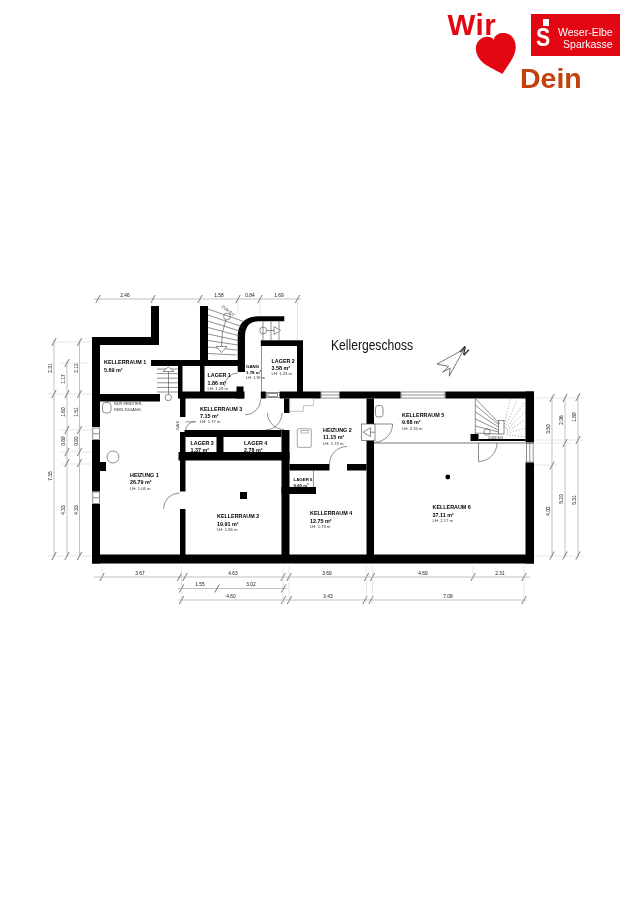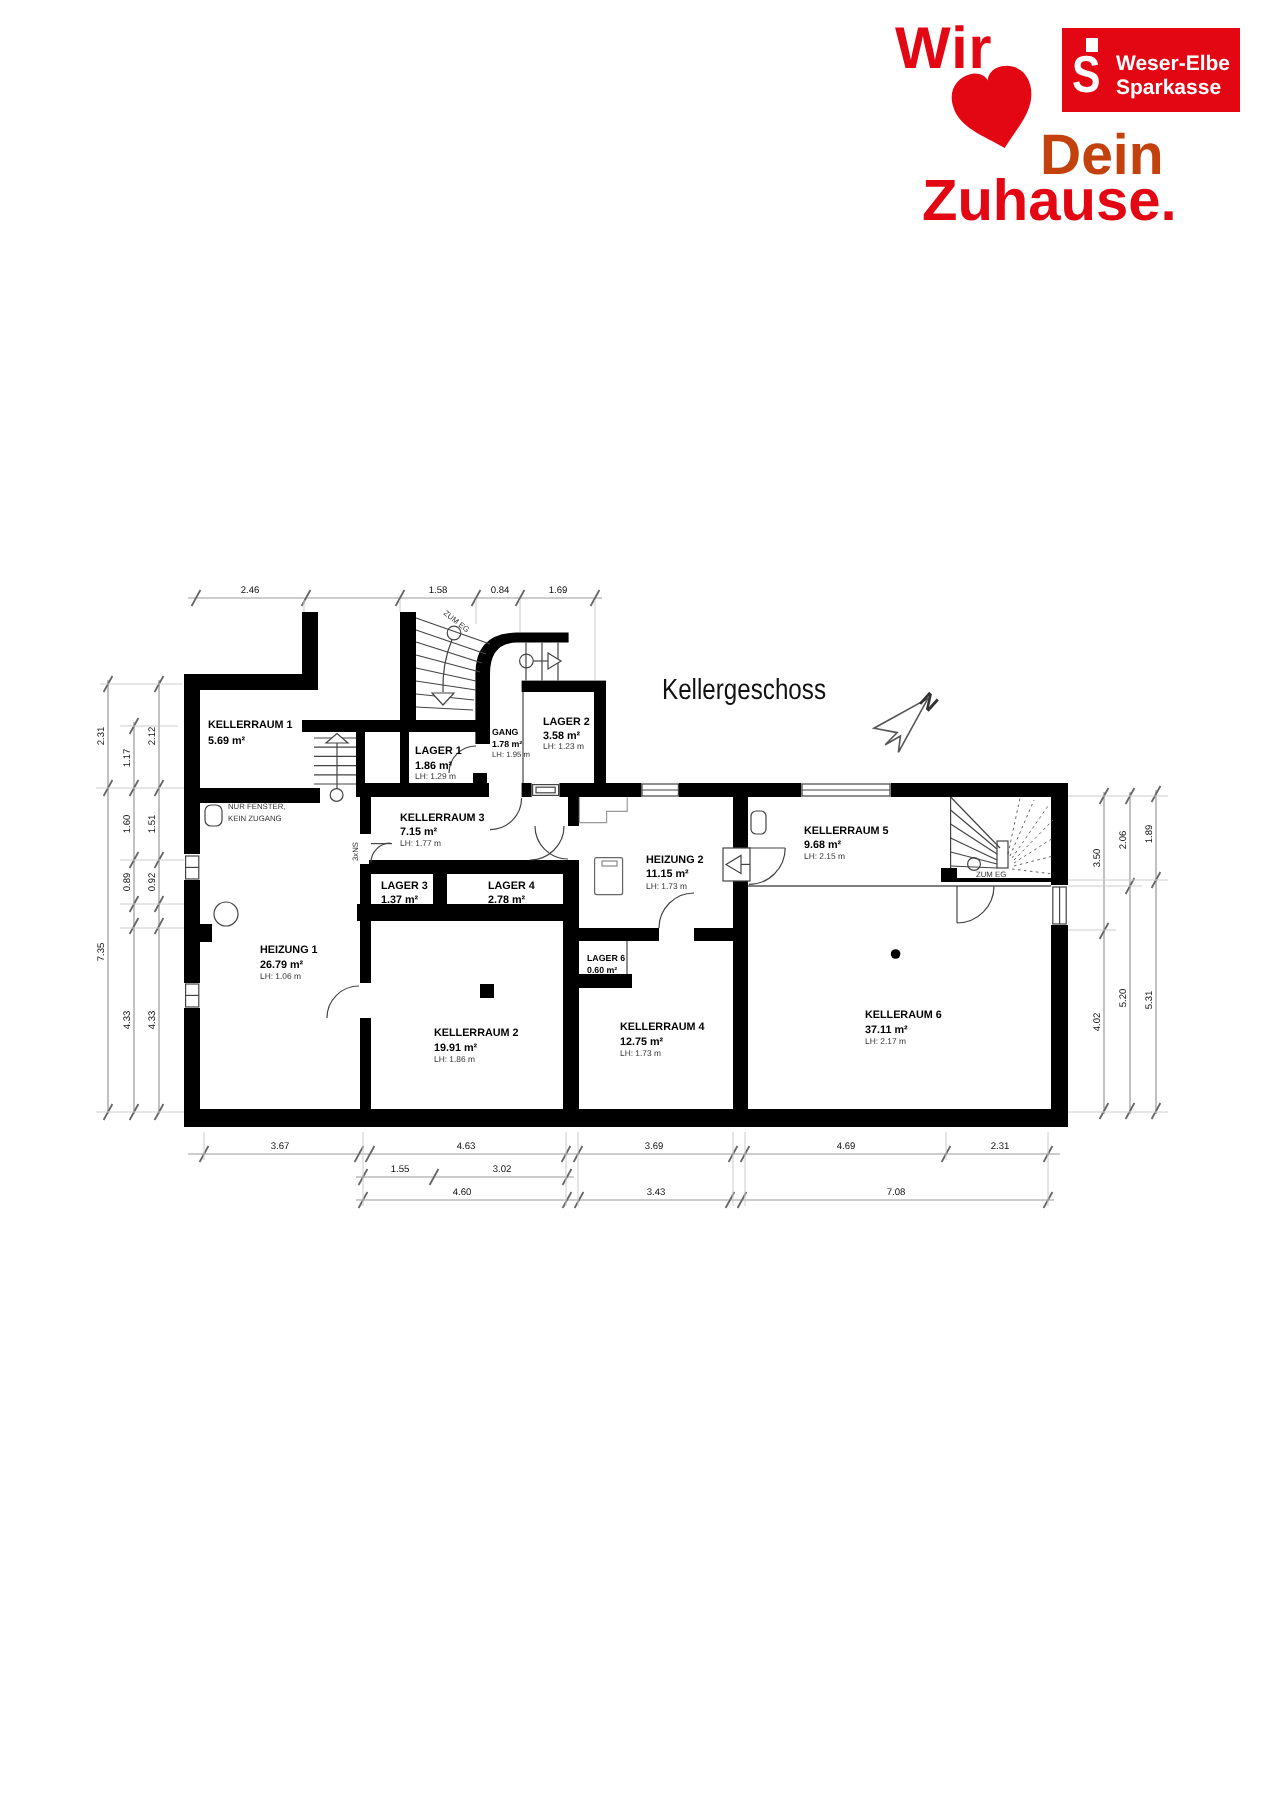--- a/index.html
+++ b/index.html
@@ -1,21 +1,21 @@
 <!DOCTYPE html>
 <html><head>
 <meta charset="utf-8">
 <style>
 html,body{margin:0;padding:0;background:#fff;}
-#page{position:relative;width:636px;height:900px;background:#ffffff;overflow:hidden;font-family:"Liberation Sans",sans-serif;}
+#page{position:relative;width:636px;height:900px;background:#ffffff;overflow:hidden;font-family:"Liberation Sans",sans-serif;text-align:right;}
 #wir{position:absolute;left:447.5px;top:10px;font-size:29.5px;line-height:1;font-weight:bold;letter-spacing:0.5px;color:#e30613;}
 #dein{position:absolute;left:520px;top:63.5px;font-size:28.5px;line-height:1;font-weight:bold;color:#c2410c;}
 #zuh{position:absolute;left:461px;top:87px;font-size:29px;line-height:1;font-weight:bold;color:#e30613;}
 #spkbox{position:absolute;left:531px;top:14px;width:89px;height:42px;background:#e30613;}
-#spktext{position:absolute;left:27px;top:11.5px;color:#fff;font-weight:bold;font-size:10.5px;line-height:12.3px;}
+#spktext{position:absolute;left:27px;top:11.5px;color:#fff;font-weight:normal;font-size:10.5px;line-height:12.3px;}
 #spkS{position:absolute;left:4.5px;top:10px;color:#fff;font-weight:bold;font-size:26px;line-height:1;transform:scaleX(0.82);transform-origin:0 0;}
 #spkdot{position:absolute;left:11.5px;top:5px;width:6.5px;height:6.5px;background:#fff;}
 </style>
 </head>
 <body>
 <div id="page">
 
 <div id="wir">Wir</div>
 
 <svg style="position:absolute;left:471px;top:32px" width="53" height="47" viewBox="0 0 58 54">
@@ -23,21 +23,20 @@
 </svg>
 
 <div id="spkbox">
   <div id="spkS">S</div>
   <div id="spkdot"></div>
   <div id="spktext">Weser-Elbe<br>Sparkasse</div>
 </div>
 
 <div id="dein">Dein</div>
 
-<div id="zuh">Zuhause.</div>
 
 <svg id="plan" style="position:absolute;left:0;top:0" width="636" height="900" viewBox="0 0 636 900">
 <defs>
 <style>
 .w{fill:#000;}
 .tl{stroke:#222;stroke-width:0.8;fill:none;}
 .tl2{stroke:#444;stroke-width:0.6;fill:none;}
 .dim{stroke:#999;stroke-width:0.6;fill:none;}
 .tick{stroke:#666;stroke-width:0.9;}
 .rn{font:bold 5.4px "Liberation Sans",sans-serif;fill:#000;}

